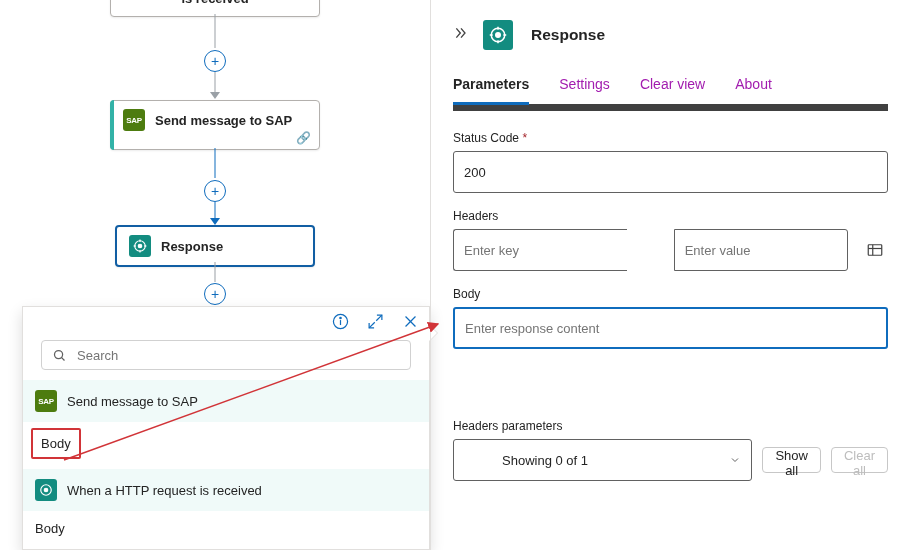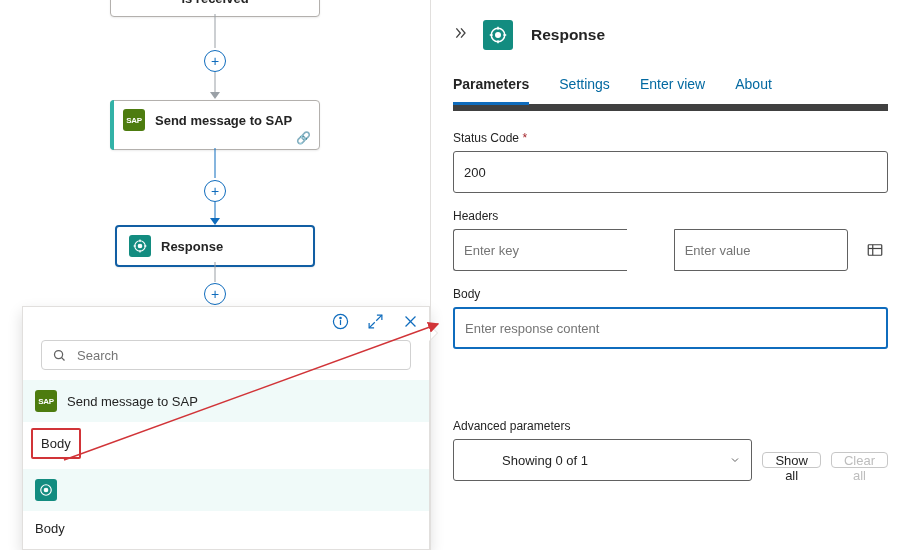--- a/index.html
+++ b/index.html
@@ -54,41 +54,41 @@
     
     .details-pane { flex: 1; height: 100%; border-left: 1px solid #e1dfdd; padding: 20px 22px; position: relative; }
     .pane-head { display: flex; align-items: center; gap: 14px; margin-bottom: 26px; }
     .collapse-chevrons { color: #424242; cursor: pointer; }
     .collapse-chevrons svg { width: 16px; height: 16px; }
     .pane-head .icon-tile.resp { width: 30px; height: 30px; }
     .pane-head .icon-tile.resp svg { width: 18px; height: 18px; }
     .pane-title { font-size: 15.5px; font-weight: 600; color: #242424; padding-left: 4px; }
 
     .tabs { display: flex; gap: 30px; border-bottom: 7px solid #404040; margin-bottom: 20px; }
-    .tab { padding: 0 0 10px; font-size: 14px; color: #0369a1; cursor: pointer; }
+    .tab { padding: 0 0 10px; font-size: 14px; color: #a21caf; cursor: pointer; }
     .tab.active { color: #242424; font-weight: 600; border-bottom: 3px solid #0f6cbd; margin-bottom: -1px; }
 
     .field-label { font-size: 12px; color: #242424; margin-top: 8px; margin-bottom: 6px; }
     .req { color: #a4262c; }
     .text-input, .kv-input, .body-input, .select-box { width: 100%; height: 42px; border: 1px solid #616161; border-radius: 3px; padding: 0 10px; font-size: 13px; color: #242424; background: #fff; outline: none; }
     .text-input.status { width: 100%; max-width: 440px; }
 
     .kv-row { display: flex; align-items: center; gap: 14px; }
     .kv-pair { display: flex; flex: 1; max-width: 398px; gap: 47px; }
     .kv-input { border-radius: 0; }
     .kv-input.key { border-right: 0; border-top-left-radius: 3px; border-bottom-left-radius: 3px; }
     .kv-input.val { border-top-right-radius: 3px; border-bottom-right-radius: 3px; }
     .kv-mode-btn { width: 26px; height: 26px; color: #424242; cursor: pointer; display:flex; align-items:center; justify-content:center; }
 
     .body-input { max-width: 440px; border: 2px solid #0f6cbd; color: #707070; }
 
     .adv-row { display: flex; align-items: center; gap: 10px; margin-top: 6px; }
     .select-box { max-width: 300px; display: flex; align-items: center; justify-content: space-between; color: #242424; cursor: pointer; padding-left: 48px; }
     .select-box svg { width: 12px; height: 12px; color: #616161; }
-    .pill-btn { height: 16px; padding: 0 12px; border: 1px solid #c7c7c7; border-radius: 4px; background: #fff; font-size: 13px; color: #242424; cursor: pointer; }
+    .pill-btn { height: 26px; padding: 0 12px; border: 1px solid #c7c7c7; border-radius: 4px; background: #fff; font-size: 13px; color: #242424; cursor: pointer; }
     .pill-btn.disabled { color: #bdbdbd; cursor: default; }
 
     
     .red-arrow-svg { position: absolute; left: 0; top: 0; width: 910px; height: 550px; pointer-events: none; }
   </style>
 </head>
 <body>
 
 <div class="canvas-col">
   <div class="flow-area">
@@ -179,20 +179,21 @@
     </div>
     <span class="picker-item boxed">Body</span>
 
     <div class="picker-group-head" style="margin-top:4px;">
       <span class="icon-tile resp">
         <svg viewBox="0 0 24 24" fill="none" stroke="currentColor" stroke-width="2">
             <circle cx="12" cy="12" r="9"></circle>
             <circle cx="12" cy="12" r="3" fill="currentColor"></circle>
           </svg>
       </span>
+      <span>When a HTTP request is received</span>
     </div>
     <div class="picker-item body2">Body</div>
   </div>
 </div>
 
 <div class="details-pane">
   <div class="pane-head">
     <span class="collapse-chevrons">
       <svg viewBox="0 0 24 24" fill="none" stroke="currentColor" stroke-width="2">
           <polyline points="12 5 18 12 12 19"></polyline>
@@ -208,21 +209,21 @@
           <line x1="1" y1="12" x2="5" y2="12"></line>
           <line x1="19" y1="12" x2="23" y2="12"></line>
         </svg>
     </span>
     <span class="pane-title">Response</span>
   </div>
 
   <div class="tabs">
     <div class="tab active">Parameters</div>
     <div class="tab">Settings</div>
-    <div class="tab">Enter view</div>
+    <div class="tab">Clear view</div>
     <div class="tab">About</div>
   </div>
 
   <div class="field-label">
     <span>Status Code</span> <span class="req">*</span>
   </div>
   <input class="text-input status" value="200" style="">
 
   <div class="field-label" style="margin-top:16px;">Headers</div>
   <div class="kv-row">
@@ -235,21 +236,21 @@
           <rect x="3" y="5" width="18" height="14" rx="1"></rect>
           <line x1="3" y1="10" x2="21" y2="10"></line>
           <line x1="9" y1="5" x2="9" y2="19"></line>
         </svg>
     </span>
   </div>
 
   <div class="field-label" style="margin-top:16px;">Body</div>
   <input class="body-input" placeholder="Enter response content" style="">
 
-  <div class="field-label" style="margin-top:70px;">Advanced parameters</div>
+  <div class="field-label" style="margin-top:70px;">Headers parameters</div>
   <div class="adv-row">
     <div class="select-box">
       <span>Showing 0 of 1</span>
       <svg viewBox="0 0 24 24" fill="none" stroke="currentColor" stroke-width="2">
           <polyline points="6 9 12 15 18 9"></polyline>
         </svg>
     </div>
     <button class="pill-btn">Show all</button>
     <button class="pill-btn disabled">Clear all</button>
   </div>

